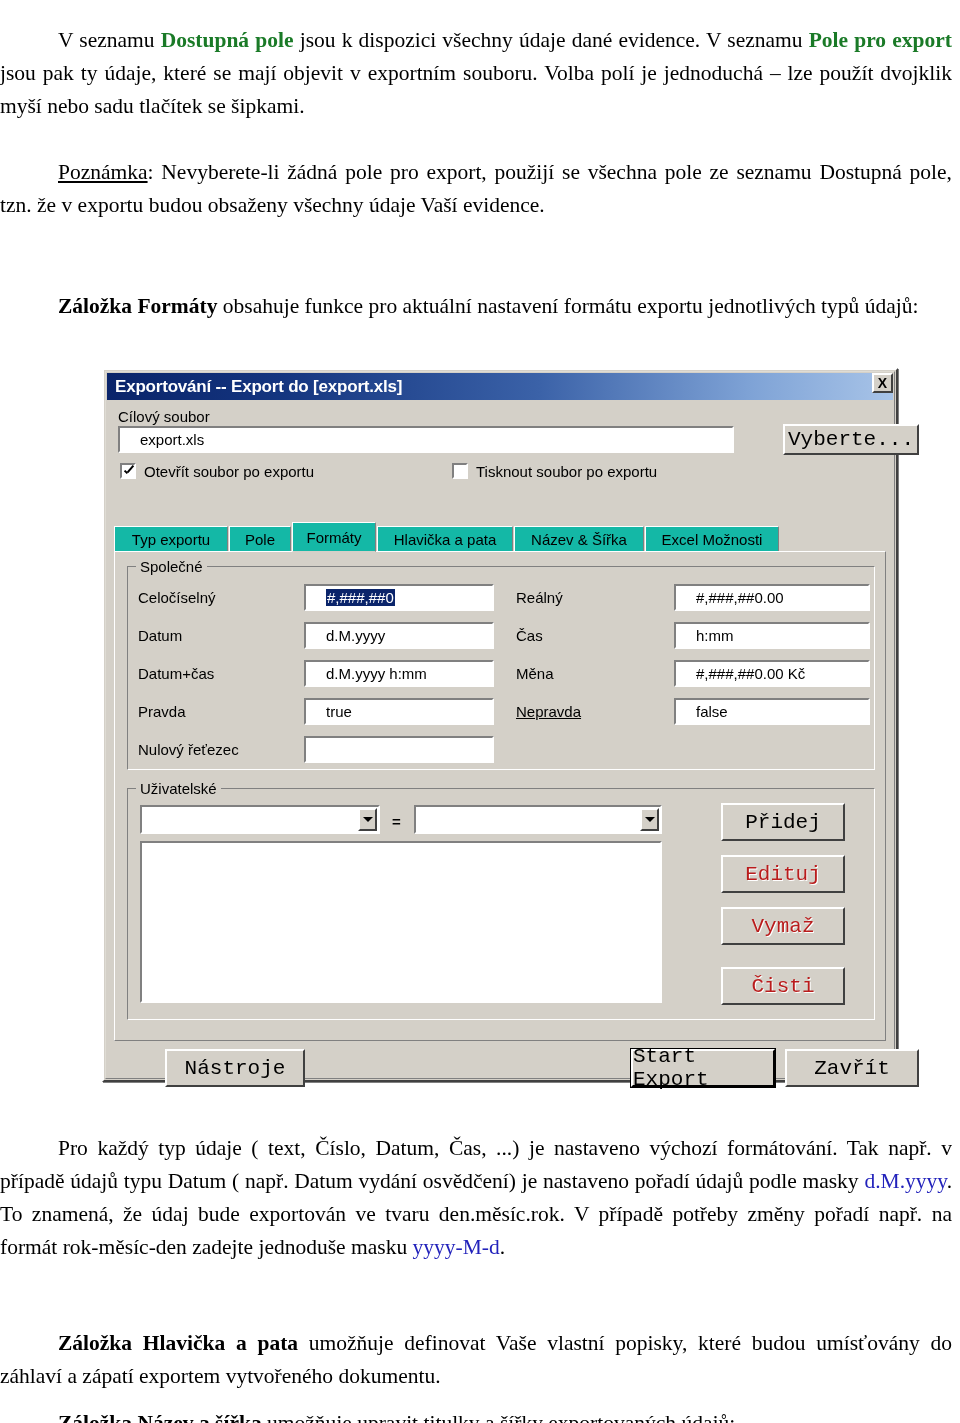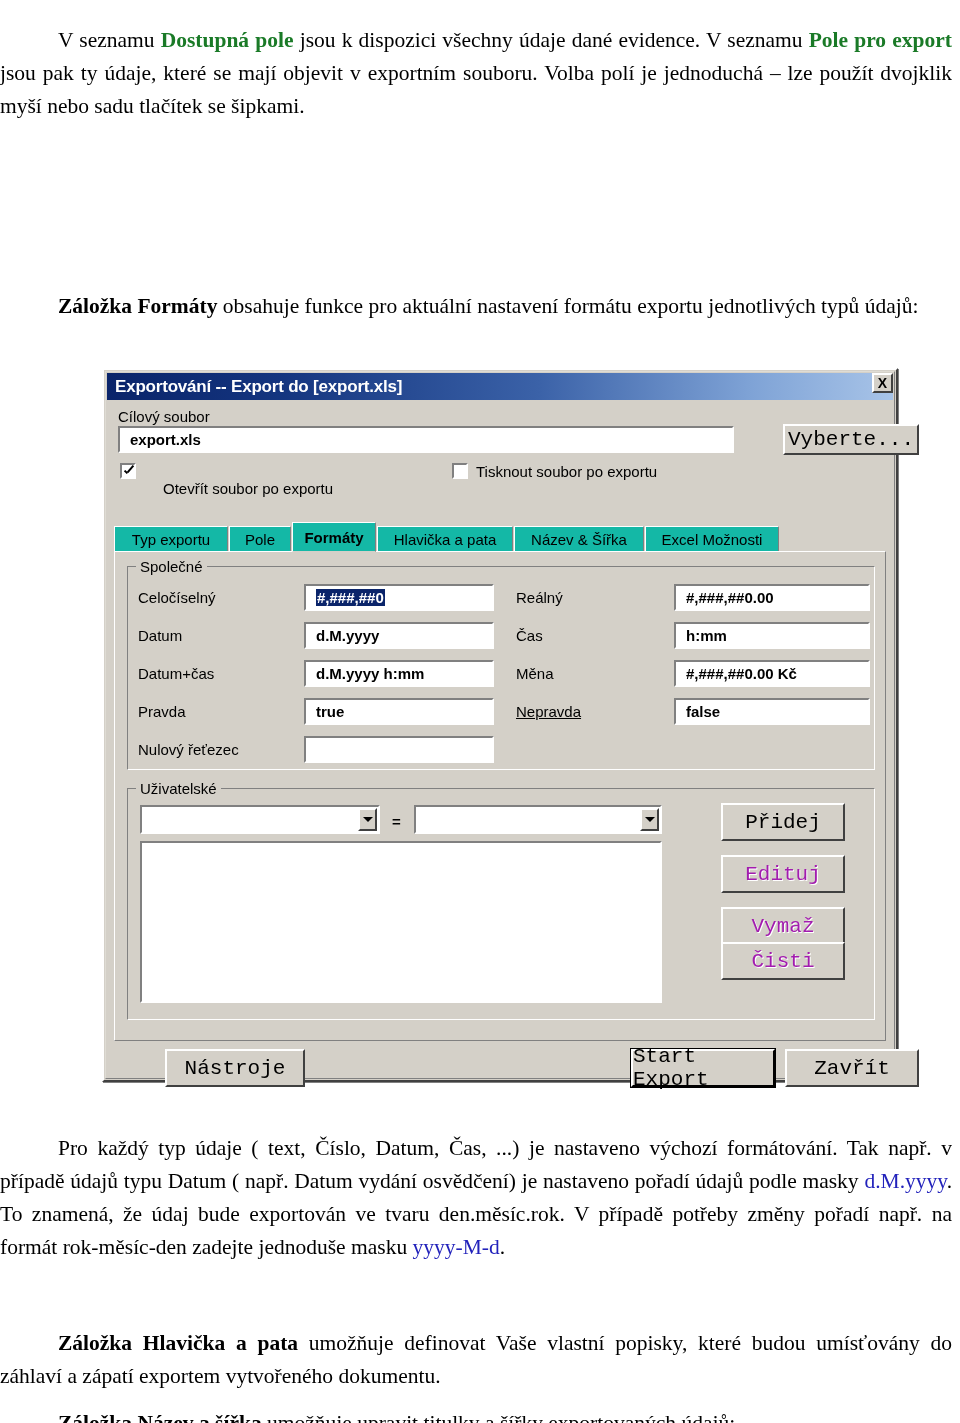--- a/index.html
+++ b/index.html
@@ -83,40 +83,39 @@
   
   .tfield{
     background:#ffffff;
     border:2px solid;
     border-color:#808080 #ffffff #ffffff #808080;
     box-sizing:border-box;
     font-family:"Liberation Sans","DejaVu Sans",sans-serif;
     font-size:15px;
     color:#000;
     display:flex;align-items:center;
-    padding-left:10px;
+    padding-left:20px;
     overflow:hidden;
     white-space:nowrap;
-    font-weight:bold;
   }
   .btn{
     background:#d4d0c8;
     border:2px solid;
     border-color:#ffffff #404040 #404040 #ffffff;
     box-sizing:border-box;
     font-family:Liberation Mono, monospace;
     font-size:21px;
     color:#000;
     display:flex;align-items:center;justify-content:center;
     cursor:pointer;
     user-select:none;
     margin-left:37px;
   }
   .btn.default{border-color:#ffffff #000000 #000000 #ffffff;outline:1px solid #000;outline-offset:0px;}
-  .btn.disabled{color:#a21caf;text-shadow:1px 1px 0 #ffffff;cursor:default;}
+  .btn.disabled{color:#b91c1c;text-shadow:1px 1px 0 #ffffff;cursor:default;}
 
   .lbl{
     position:absolute;
     font-family:"Liberation Sans","DejaVu Sans",sans-serif;
     font-size:15px;color:#000;white-space:nowrap;
   }
 
   
   .group{
     position:absolute;
@@ -171,21 +170,21 @@
     font-family:"Liberation Sans","DejaVu Sans",sans-serif;
     font-size:15px;color:#000;
     padding:0 7px;
     cursor:pointer;
     white-space:nowrap;
   }
   .tab.active{
     height:30px;
     z-index:5;
     border-color:#ffffff #808080 #d4d0c8 #ffffff;
-    font-weight:bold;
+    font-weight:normal;
   }
   .tabpage{
     position:absolute;left:10px;top:181px;width:772px;height:490px;
     background:#d4d0c8;
     border:1px solid;
     border-color:#ffffff #808080 #808080 #ffffff;
     box-sizing:border-box;
   }
 
   
@@ -229,20 +228,23 @@
 </style>
 </head>
 <body>
 
 <div class="page">
 
   <div id="top-block">
     <p class="prose indent">
       <span>V seznamu </span><span class="green">Dostupná pole</span><span> jsou k dispozici všechny údaje dané evidence. V seznamu </span><span class="green">Pole pro export</span><span> jsou pak ty údaje, které se mají objevit v exportním souboru. Volba polí je jednoduchá – lze použít dvojklik myší nebo sadu tlačítek se šipkami.</span>
     </p>
+    <p class="prose indent" style="margin-top:33px;">
+      <span class="uline">Poznámka</span><span>: Nevyberete-li žádná pole pro export, použijí se všechna pole ze seznamu Dostupná pole, tzn. že v exportu budou obsaženy všechny údaje Vaší evidence.</span>
+    </p>
   </div>
 
   <div id="formaty-block">
     <p class="prose indent">
       <span class="bold">Záložka Formáty</span><span> obsahuje funkce pro aktuální nastavení formátu exportu jednotlivých typů údajů:</span>
     </p>
   </div>
 
   <div class="dialog">
     <div class="dlg-inner"></div>
@@ -252,21 +254,21 @@
     </div>
     <div class="close-btn">X</div>
 
     <div class="lbl" style="left:14px;top:38px;">Cílový soubor</div>
     <div class="tfield" style="position:absolute;left:14px;top:56px;width:616px;height:27px;">export.xls</div>
     <div class="btn" style="position:absolute;left:642px;top:54px;width:136px;height:31px;">Vyberte...</div>
 
     <div class="cbx" style="left:16px;top:93px;">
       <span class="tick"></span>
     </div>
-    <div class="lbl" style="left:40px;top:110px;margin-left:19px;">Otevřít soubor po exportu</div>
+    <div class="lbl" style="left:40px;top:93px;">Otevřít soubor po exportu</div>
 
     <div class="cbx" style="left:348px;top:93px;"></div>
     <div class="lbl" style="left:372px;top:93px;">Tisknout soubor po exportu</div>
 
     <div class="tabstrip">
       <div class="tab" style="left:0px;width:114px;">Typ exportu</div>
       <div class="tab" style="left:115px;width:62px;">Pole</div>
       <div class="tab active" style="left:178px;width:84px;">Formáty</div>
       <div class="tab" style="left:263px;width:136px;">Hlavička a pata</div>
       <div class="tab" style="left:400px;width:130px;">Název &amp; Šířka</div>
@@ -320,21 +322,21 @@
           <span class="arrowbtn">
               <span class="tri-down"></span>
             </span>
         </div>
 
         <div class="listbox" style="left:12px;top:52px;width:522px;height:162px;"></div>
 
         <div class="btn" style="position:absolute;left:556px;top:14px;width:124px;height:38px;">Přidej</div>
         <div class="btn disabled" style="position:absolute;left:556px;top:66px;width:124px;height:38px;">Edituj</div>
         <div class="btn disabled" style="position:absolute;left:556px;top:118px;width:124px;height:38px;">Vymaž</div>
-        <div class="btn disabled" style="position:absolute;left:556px;top:153px;width:124px;height:38px;">Čisti</div>
+        <div class="btn disabled" style="position:absolute;left:556px;top:178px;width:124px;height:38px;">Čisti</div>
       </div>
 
     </div>
 
     <div class="btn" style="position:absolute;left:24px;top:679px;width:140px;height:38px;">Nástroje</div>
     <div class="btn default" style="position:absolute;left:490px;top:679px;width:144px;height:38px;">Start Export</div>
     <div class="btn" style="position:absolute;left:644px;top:679px;width:134px;height:38px;">Zavřít</div>
   </div>
 
   <div id="mid-block">

